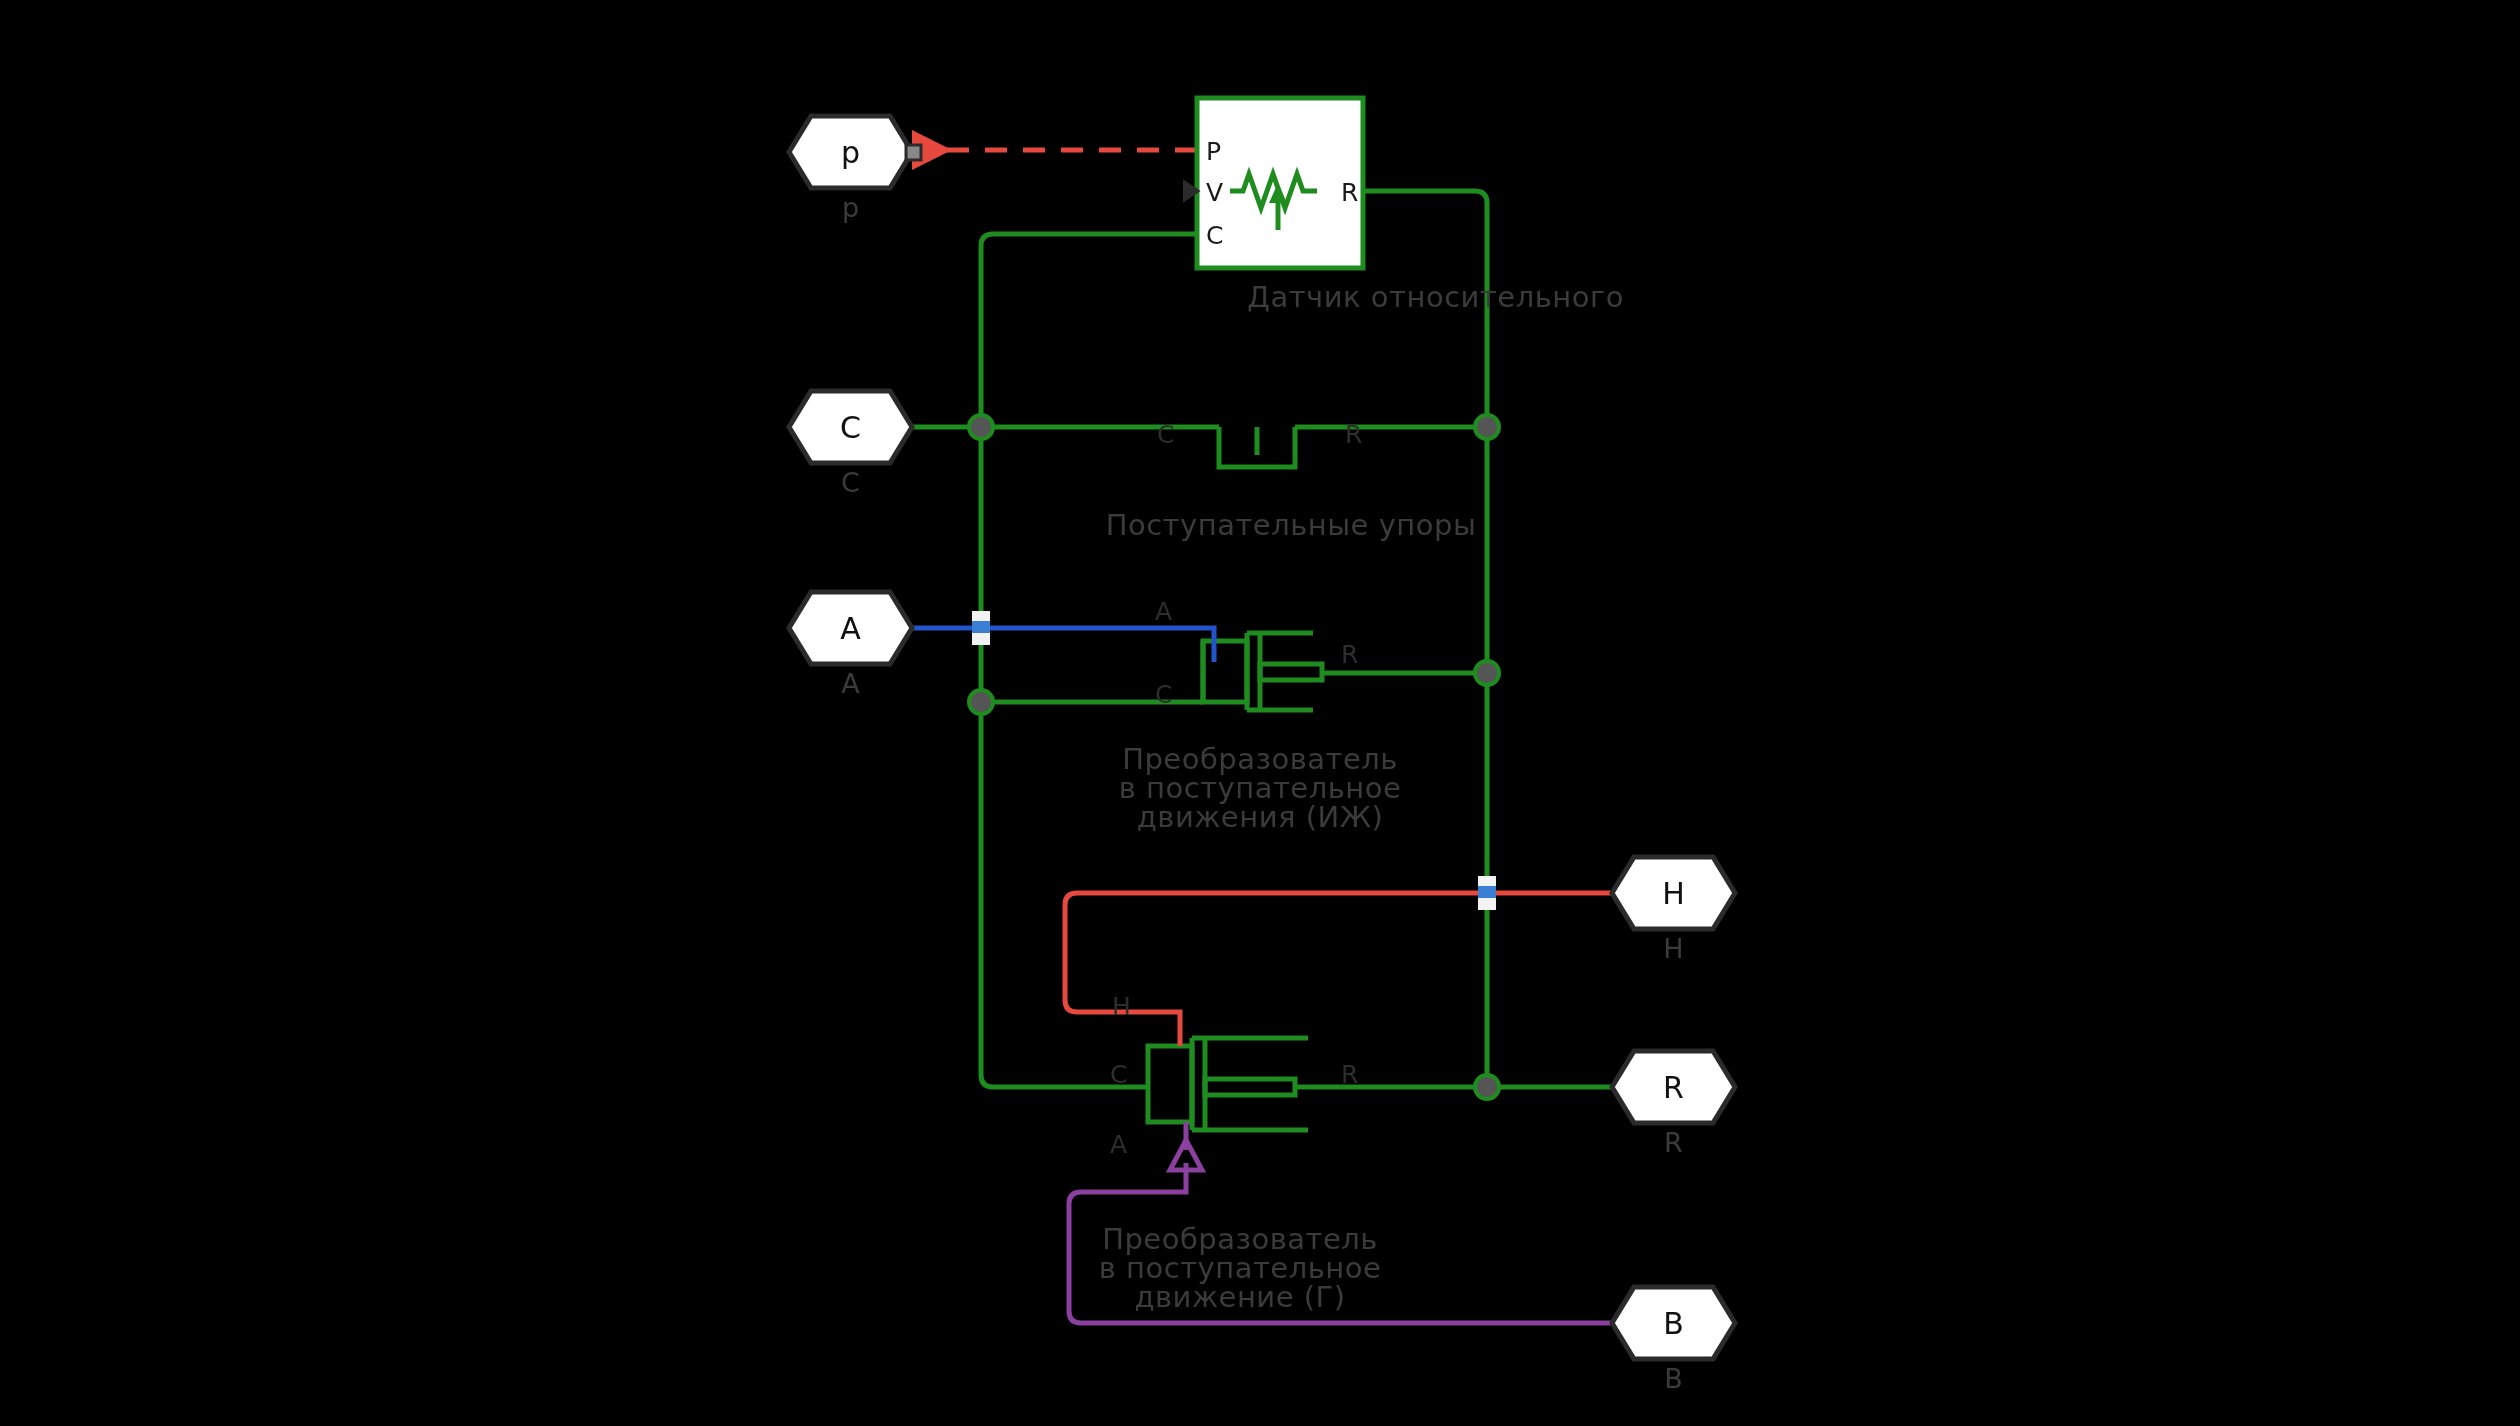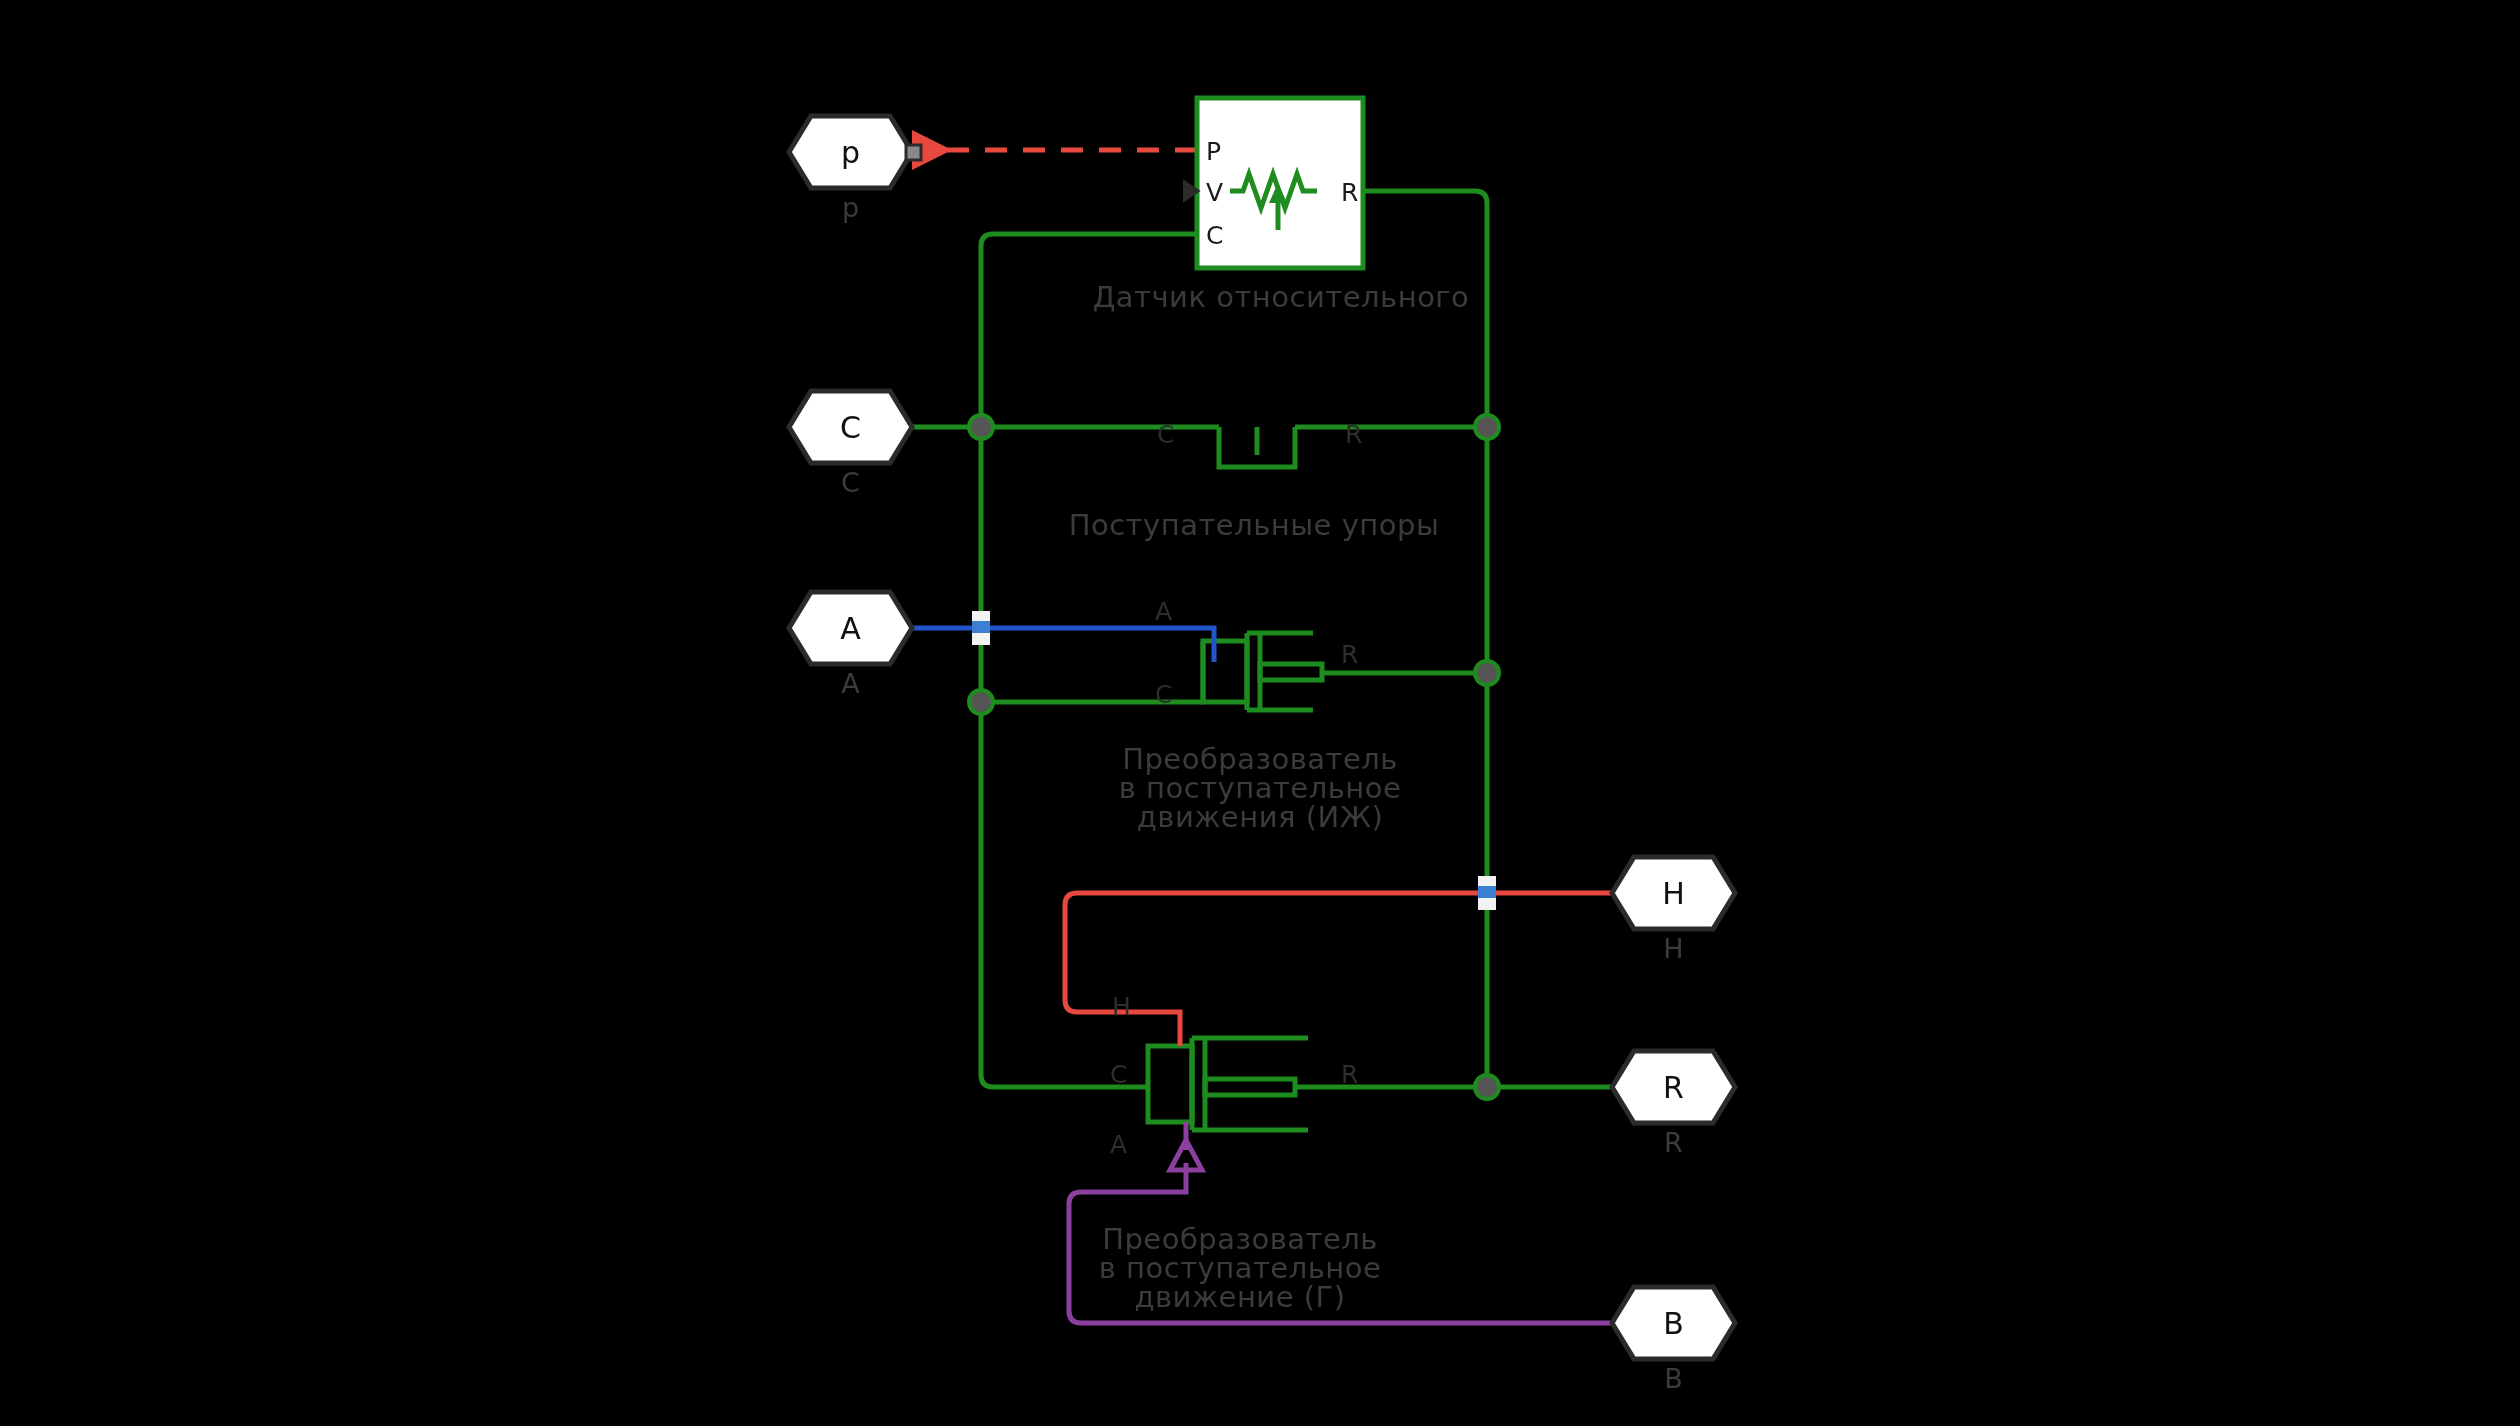--- a/index.html
+++ b/index.html
@@ -174,25 +174,25 @@
 
   <div class="portlbl dim" style="left:1155px;top:597px;">A</div>
   <div class="portlbl dim" style="left:1155px;top:680px;">C</div>
   <div class="portlbl dim" style="left:1341px;top:640px;">R</div>
 
   <div class="portlbl dim" style="left:1112px;top:992px;">H</div>
   <div class="portlbl dim" style="left:1110px;top:1060px;">C</div>
   <div class="portlbl dim" style="left:1110px;top:1130px;">A</div>
   <div class="portlbl dim" style="left:1341px;top:1060px;">R</div>
 
-  <div class="blocklbl" style="left:981px;top:283px;width:600px;">
+  <div class="blocklbl" style="left:1024px;top:283px;width:600px;text-align:right;">
     <div>Датчик  относительного</div>
   </div>
 
-  <div class="blocklbl" style="left:954px;top:511px;width:600px;">
+  <div class="blocklbl" style="left:991px;top:511px;width:600px;">
     <div>Поступательные  упоры</div>
   </div>
 
   <div class="blocklbl" style="left:960px;top:745px;width:600px;">
     <div>Преобразователь</div>
     <div>в  поступательное</div>
     <div>движения  (ИЖ)</div>
   </div>
 
   <div class="blocklbl" style="left:940px;top:1225px;width:600px;">

